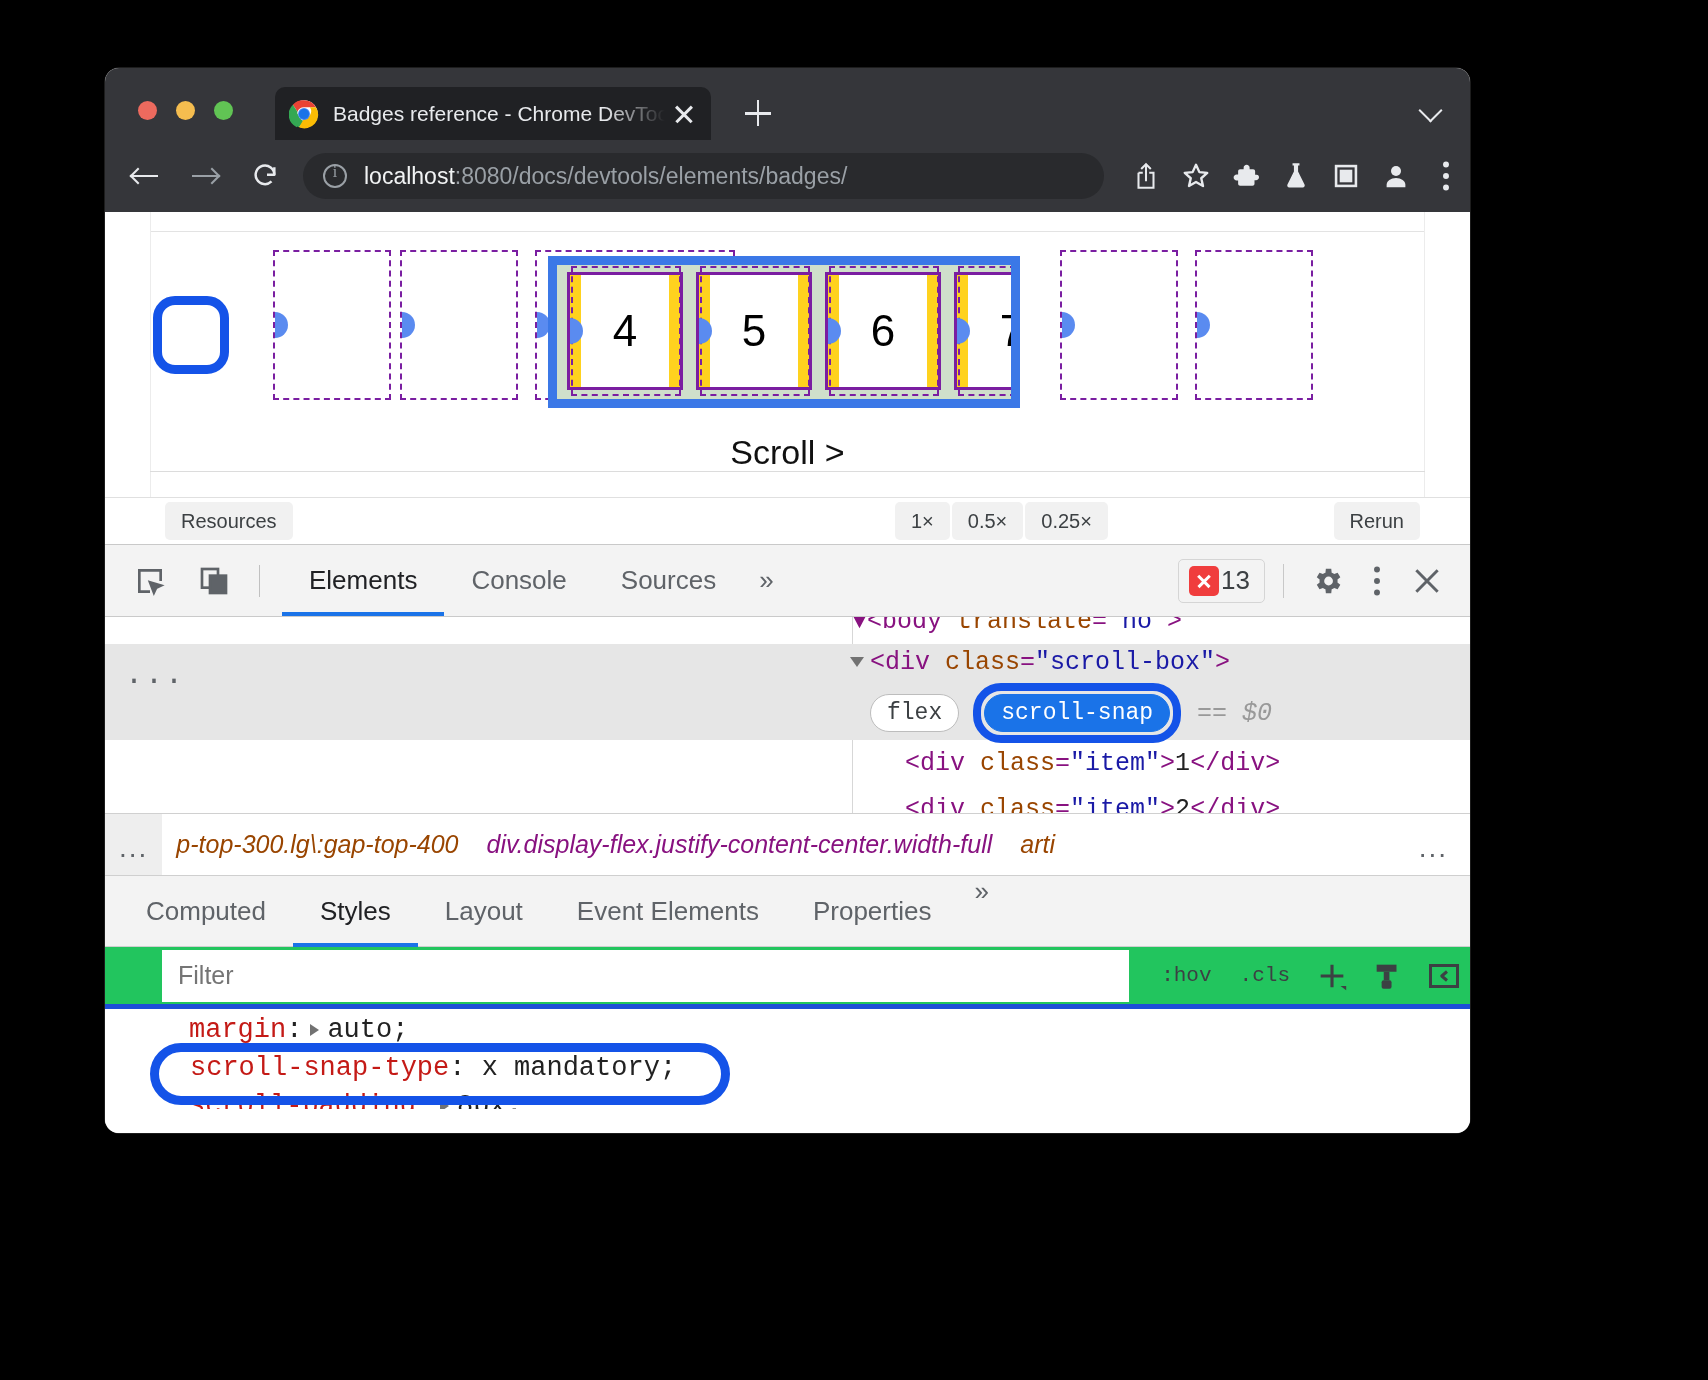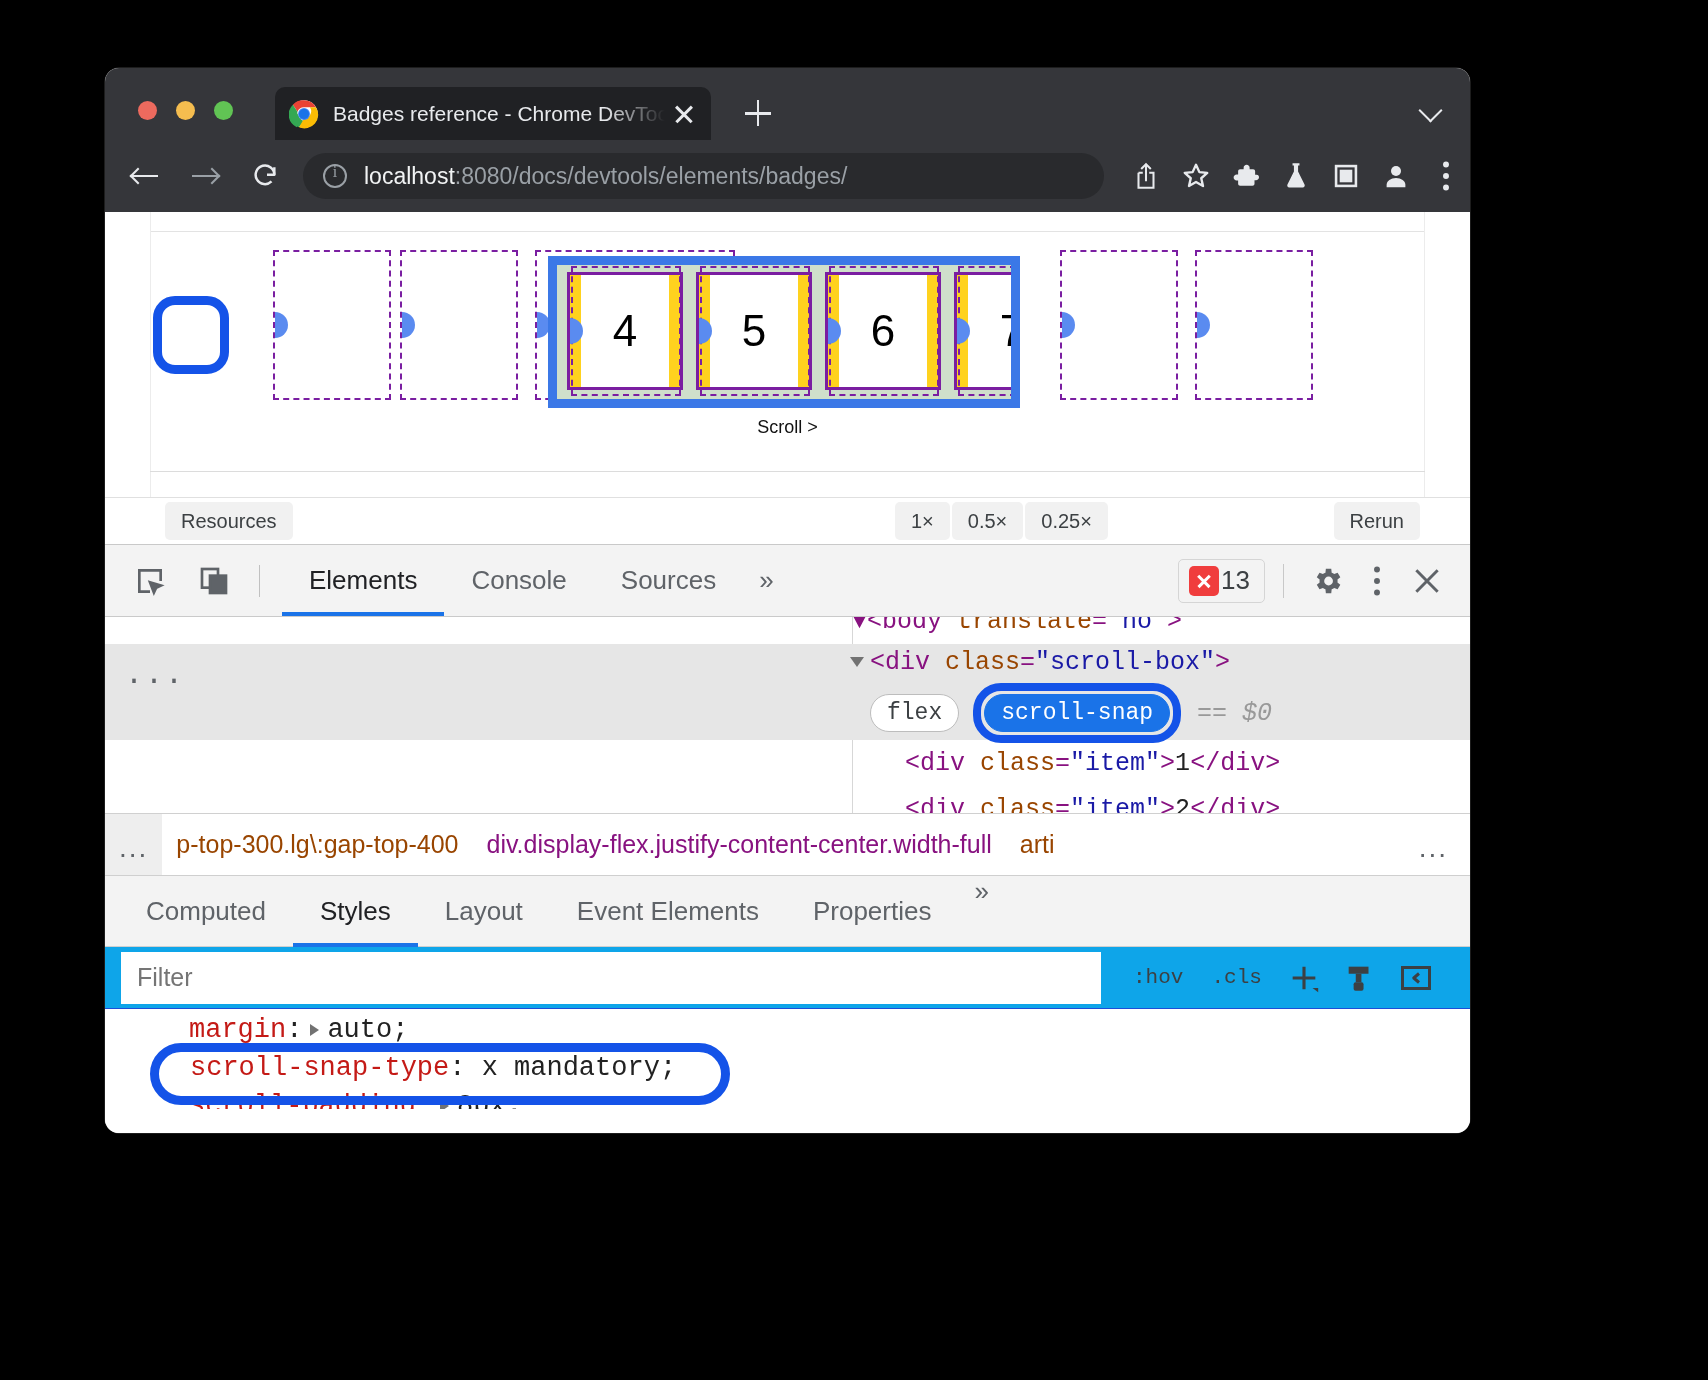--- a/index.html
+++ b/index.html
@@ -258,23 +258,23 @@
   .real-item .snap-dot { z-index: 3; }
   .real-item .ghost-overlay {
     position: absolute;
     left: 1px; top: -9px; right: -1px; bottom: -9px;
     border: 2.5px dashed #7a1ea1;
     pointer-events: none;
   }
 
   #scroll-label {
     position: absolute;
-    left: 0; right: 0; top: 205px;
+    left: 0; right: 0; top: 221px;
     text-align: center;
-    font-size: 18px;
+    font-size: 34px;
     color: #111;
     font-family: "Liberation Sans", sans-serif;
   }
 
   #page-bottom-rule {
     position: absolute; left: 45px; right: 45px; bottom: 25px;
     height: 1px; background: #dcdcdc;
   }
 
   
@@ -481,21 +481,21 @@
   }
   #crumb-left-ellipsis {
     background: #eeeeee;
     height: 62px;
     display: flex; align-items: flex-end; justify-content: center;
     padding: 0 14px 12px;
     color: #5f6368;
     letter-spacing: 2px;
     font-size: 28px;
   }
-  .crumb { padding: 0 14px; }
+  .crumb { padding: 0 14px; font-style: italic; }
   .crumb-brown { color: #994500; }
   .crumb-purple { color: #881280; }
   #crumb-right-ellipsis {
     position: absolute; right: 0;
     background: #fff;
     height: 62px;
     display: flex; align-items: flex-end;
     padding: 0 22px 12px;
     color: #5f6368;
     letter-spacing: 2px;
@@ -511,23 +511,24 @@
     border-bottom: 1px solid #cfcfcf;
     display: flex; align-items: flex-start;
     padding-left: 14px;
   }
   #styles-tabbar .dt-tab { height: 71px; }
 
   
   #filter-row {
     position: relative;
     height: 62px;
-    background: #0ea5e9;
-    display: flex; align-items: center;
-    border-bottom: 1px solid #1d4ed8;
+    background: #22c55e;
+    display: flex; align-items: center;
+    border-bottom: 5px solid #1d4ed8;
+    padding-left: 41px;
   }
   #filter-input {
     margin: 0 0 0 16px;
     width: 980px; height: 52px;
     background: #fff;
     border: none;
     font-size: 25px;
     color: #5f6368;
     padding: 0 16px;
     font-family: "Liberation Sans", sans-serif;

